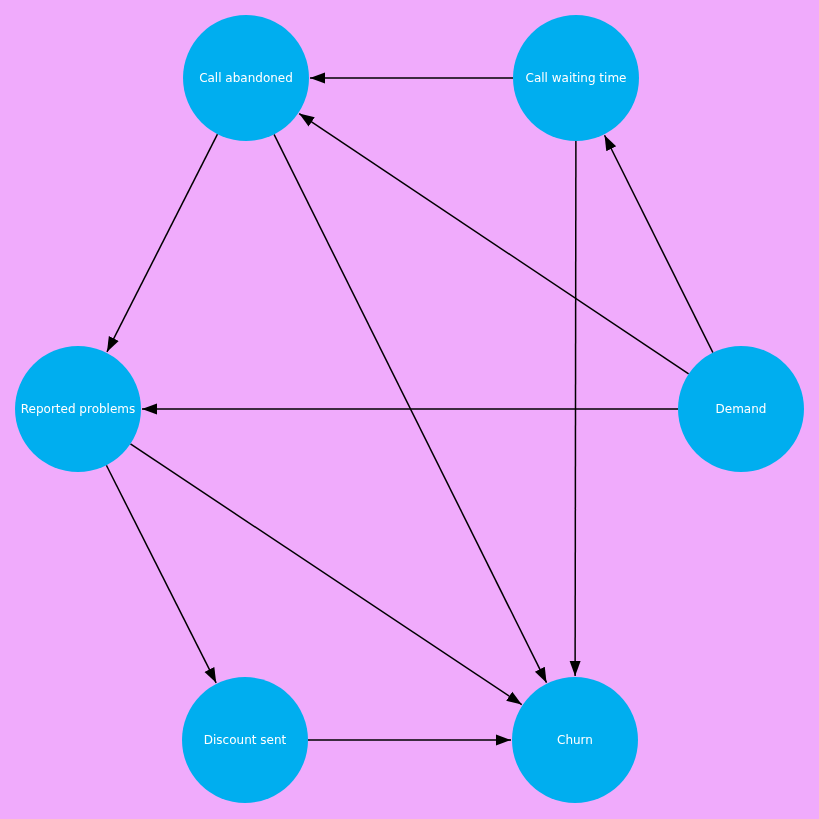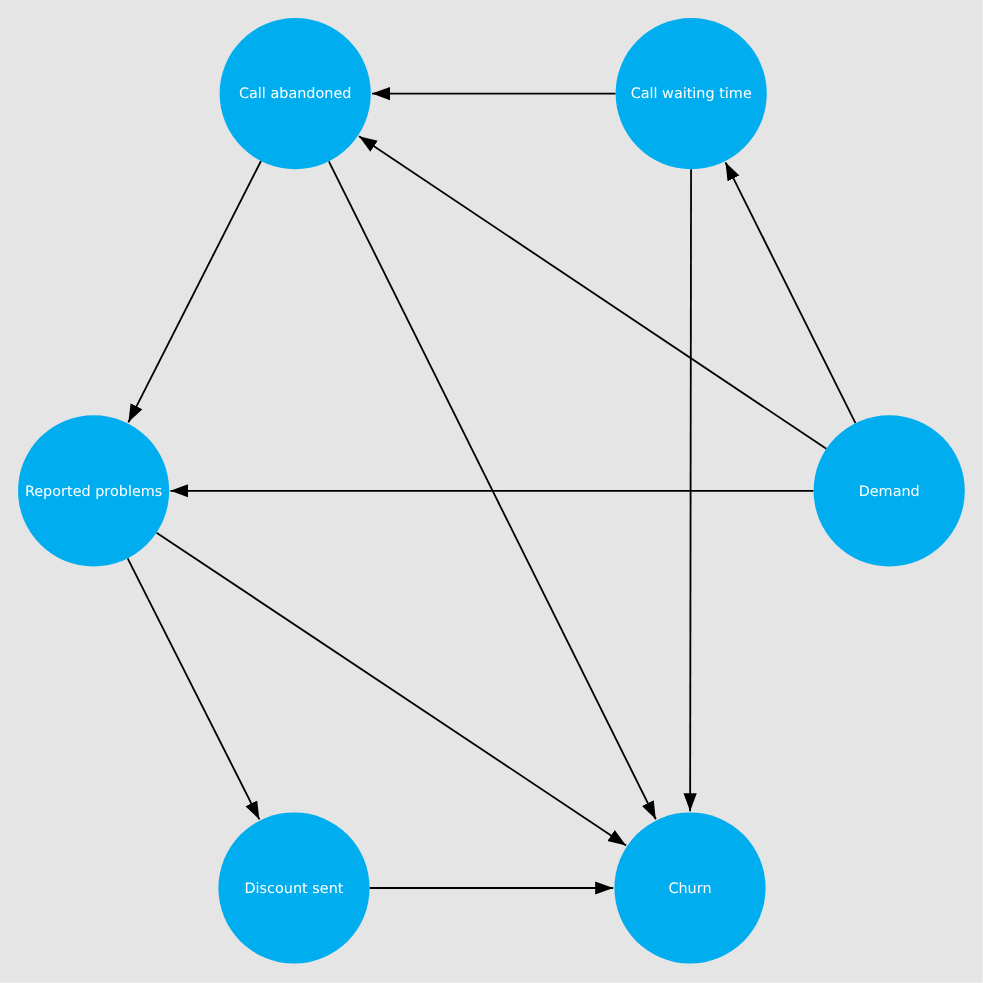--- a/index.html
+++ b/index.html
@@ -8,21 +8,21 @@
     width: 819px;
     height: 819px;
     background: #ffffff;
     overflow: hidden;
     font-family: "DejaVu Sans", sans-serif;
   }
   #canvas {
     position: relative;
     width: 819px;
     height: 819px;
-    background: #e5e5e5;
+    background: #f0abfc;
   }
   svg text {
     font-family: "DejaVu Sans", sans-serif;
     pointer-events: none;
   }
 </style>
 </head>
 <body>
 
 <div id="canvas">

